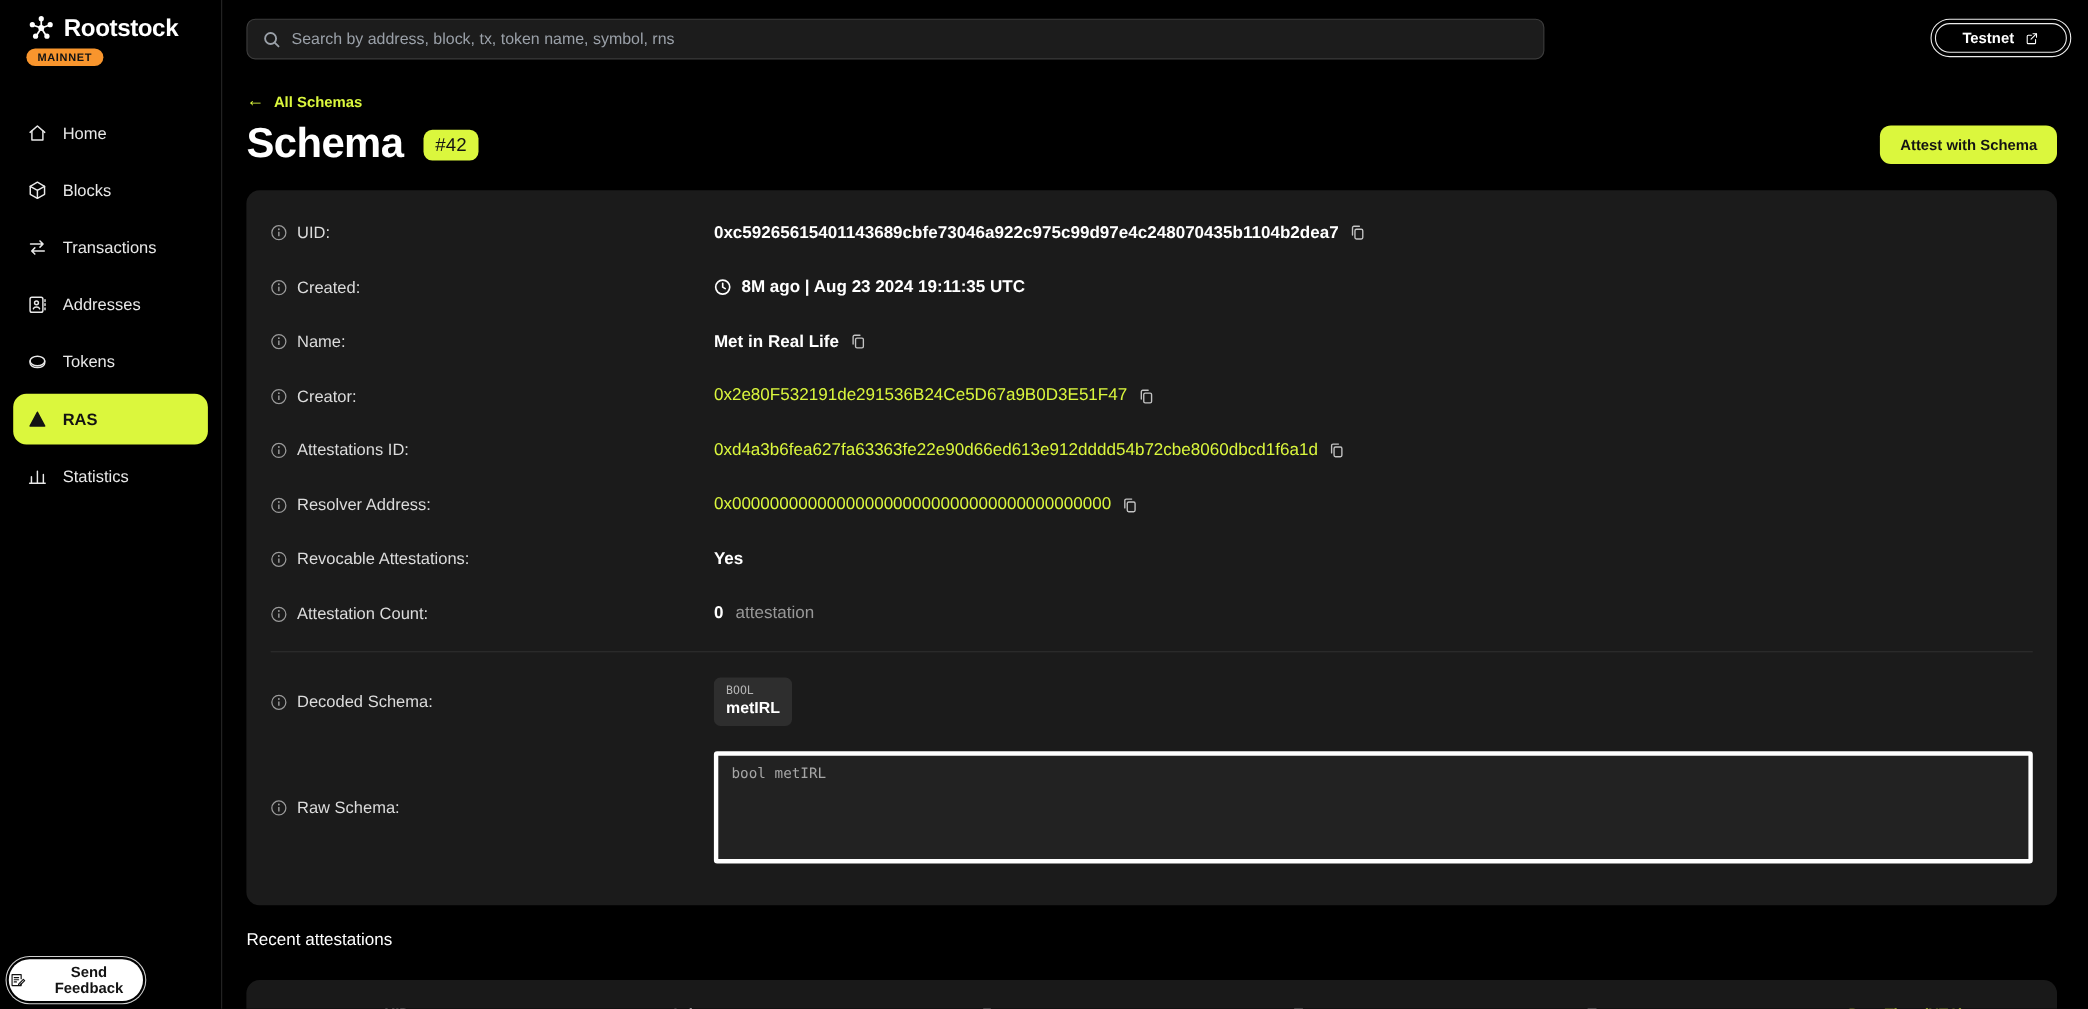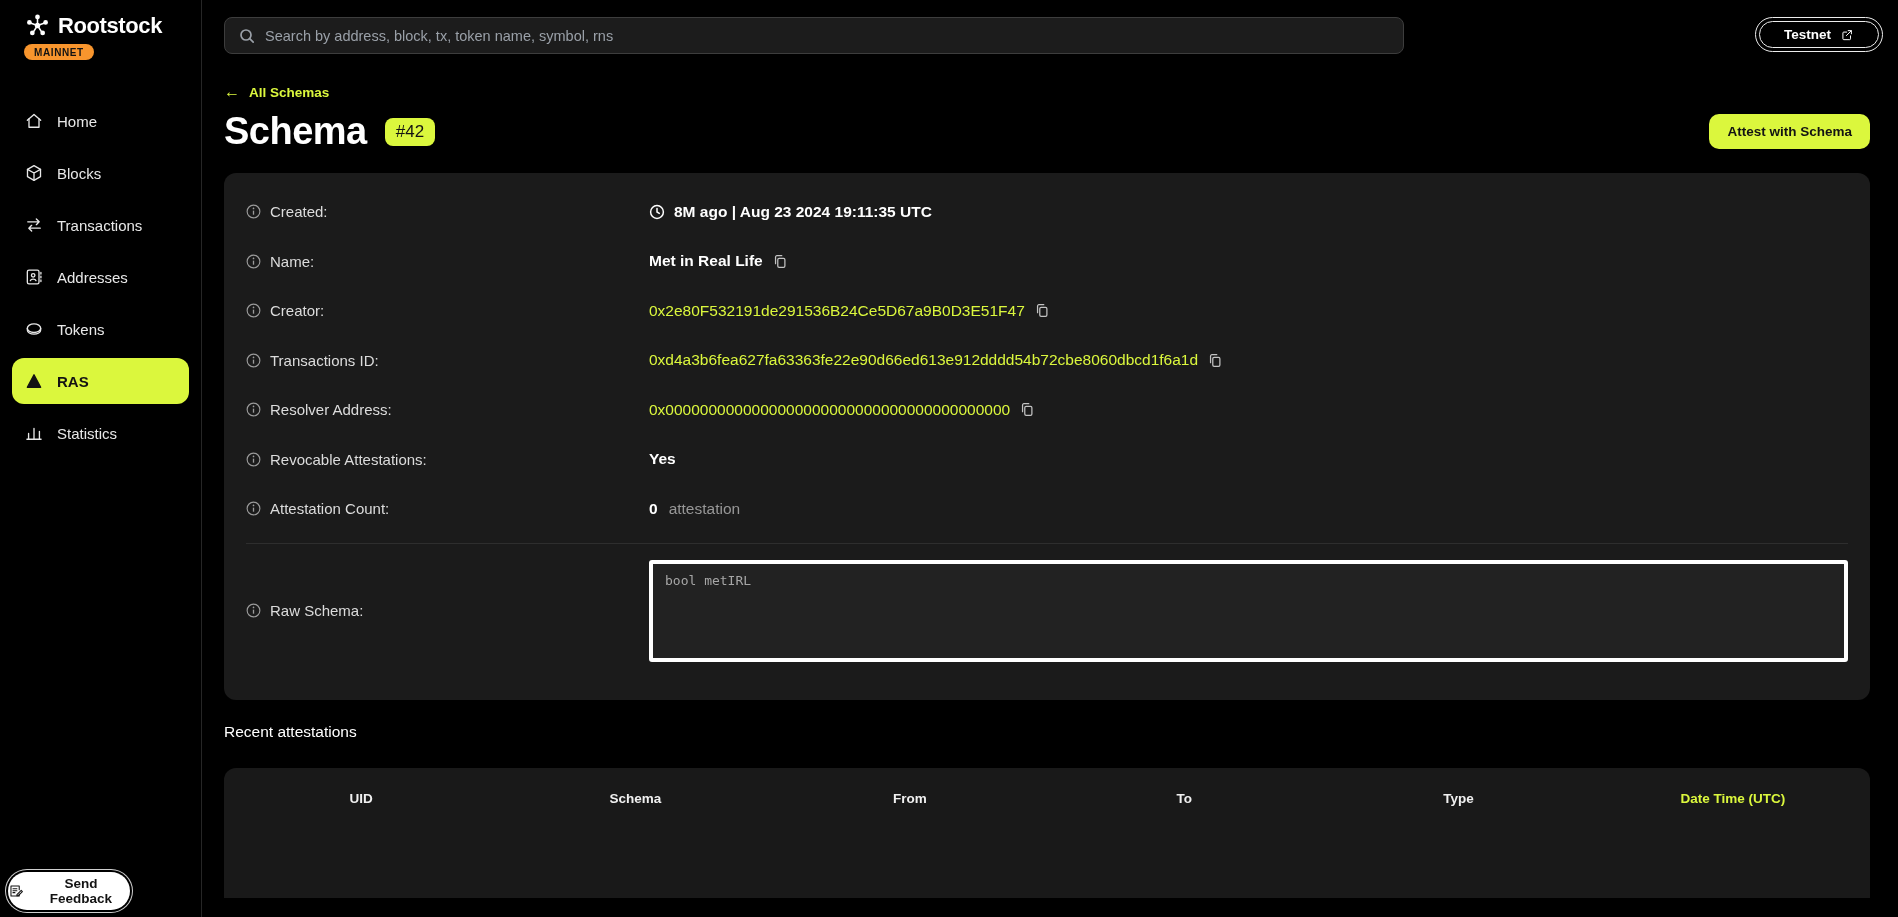--- a/index.html
+++ b/index.html
@@ -216,20 +216,37 @@
     <div class="title-row">
       <h1>
         <span>Schema</span>
         <span class="id-badge">#42</span>
       </h1>
       <button class="attest">Attest with Schema</button>
     </div>
 
     <section class="card">
 
+      <div class="row">
+        <div class="lbl">
+          <svg viewBox="0 0 16 16">
+            <circle cx="8" cy="8" r="6.8" fill="none" stroke="#9b9b9b" stroke-width="1.2"></circle>
+            <line x1="8" y1="7.1" x2="8" y2="11.4" stroke="#9b9b9b" stroke-width="1.4"></line>
+            <circle cx="8" cy="4.7" r="0.9" fill="#9b9b9b"></circle>
+          </svg>
+          <span>UID:</span>
+        </div>
+        <div class="val">
+          <span>0xc59265615401143689cbfe73046a922c975c99d97e4c248070435b1104b2dea7</span>
+          <svg class="copy" viewBox="0 0 18 19">
+            <rect x="6.5" y="6" width="8" height="10" rx="1.5"></rect>
+              <path d="M4 12V4.5A1.5 1.5 0 0 1 5.5 3H11"></path>
+          </svg>
+        </div>
+      </div>
 
       <div class="row">
         <div class="lbl">
           <svg viewBox="0 0 16 16">
             <circle cx="8" cy="8" r="6.8" fill="none" stroke="#9b9b9b" stroke-width="1.2"></circle>
             <line x1="8" y1="7.1" x2="8" y2="11.4" stroke="#9b9b9b" stroke-width="1.4"></line>
             <circle cx="8" cy="4.7" r="0.9" fill="#9b9b9b"></circle>
           </svg>
           <span>Created:</span>
         </div>
@@ -278,21 +295,21 @@
         </div>
       </div>
 
       <div class="row">
         <div class="lbl">
           <svg viewBox="0 0 16 16">
             <circle cx="8" cy="8" r="6.8" fill="none" stroke="#9b9b9b" stroke-width="1.2"></circle>
             <line x1="8" y1="7.1" x2="8" y2="11.4" stroke="#9b9b9b" stroke-width="1.4"></line>
             <circle cx="8" cy="4.7" r="0.9" fill="#9b9b9b"></circle>
           </svg>
-          <span>Transactions ID:</span>
+          <span>Attestations ID:</span>
         </div>
         <div class="val">
           <span class="lime">0xd4a3b6fea627fa63363fe22e90d66ed613e912dddd54b72cbe8060dbcd1f6a1d</span>
           <svg class="copy" viewBox="0 0 18 19">
             <rect x="6.5" y="6" width="8" height="10" rx="1.5"></rect>
               <path d="M4 12V4.5A1.5 1.5 0 0 1 5.5 3H11"></path>
           </svg>
         </div>
       </div>
 
@@ -338,20 +355,34 @@
           <span>Attestation Count:</span>
         </div>
         <div class="val">
           <span>0</span>
           <span class="unit">attestation</span>
         </div>
       </div>
 
       <hr class="divider">
 
+      <div class="row-decoded">
+        <div class="lbl">
+          <svg viewBox="0 0 16 16">
+            <circle cx="8" cy="8" r="6.8" fill="none" stroke="#9b9b9b" stroke-width="1.2"></circle>
+            <line x1="8" y1="7.1" x2="8" y2="11.4" stroke="#9b9b9b" stroke-width="1.4"></line>
+            <circle cx="8" cy="4.7" r="0.9" fill="#9b9b9b"></circle>
+          </svg>
+          <span>Decoded Schema:</span>
+        </div>
+        <div class="chip">
+          <span class="ctype">BOOL</span>
+          <span class="cname">metIRL</span>
+        </div>
+      </div>
 
       <div class="row-raw">
         <div class="lbl">
           <svg viewBox="0 0 16 16">
             <circle cx="8" cy="8" r="6.8" fill="none" stroke="#9b9b9b" stroke-width="1.2"></circle>
             <line x1="8" y1="7.1" x2="8" y2="11.4" stroke="#9b9b9b" stroke-width="1.4"></line>
             <circle cx="8" cy="4.7" r="0.9" fill="#9b9b9b"></circle>
           </svg>
           <span>Raw Schema:</span>
         </div>

